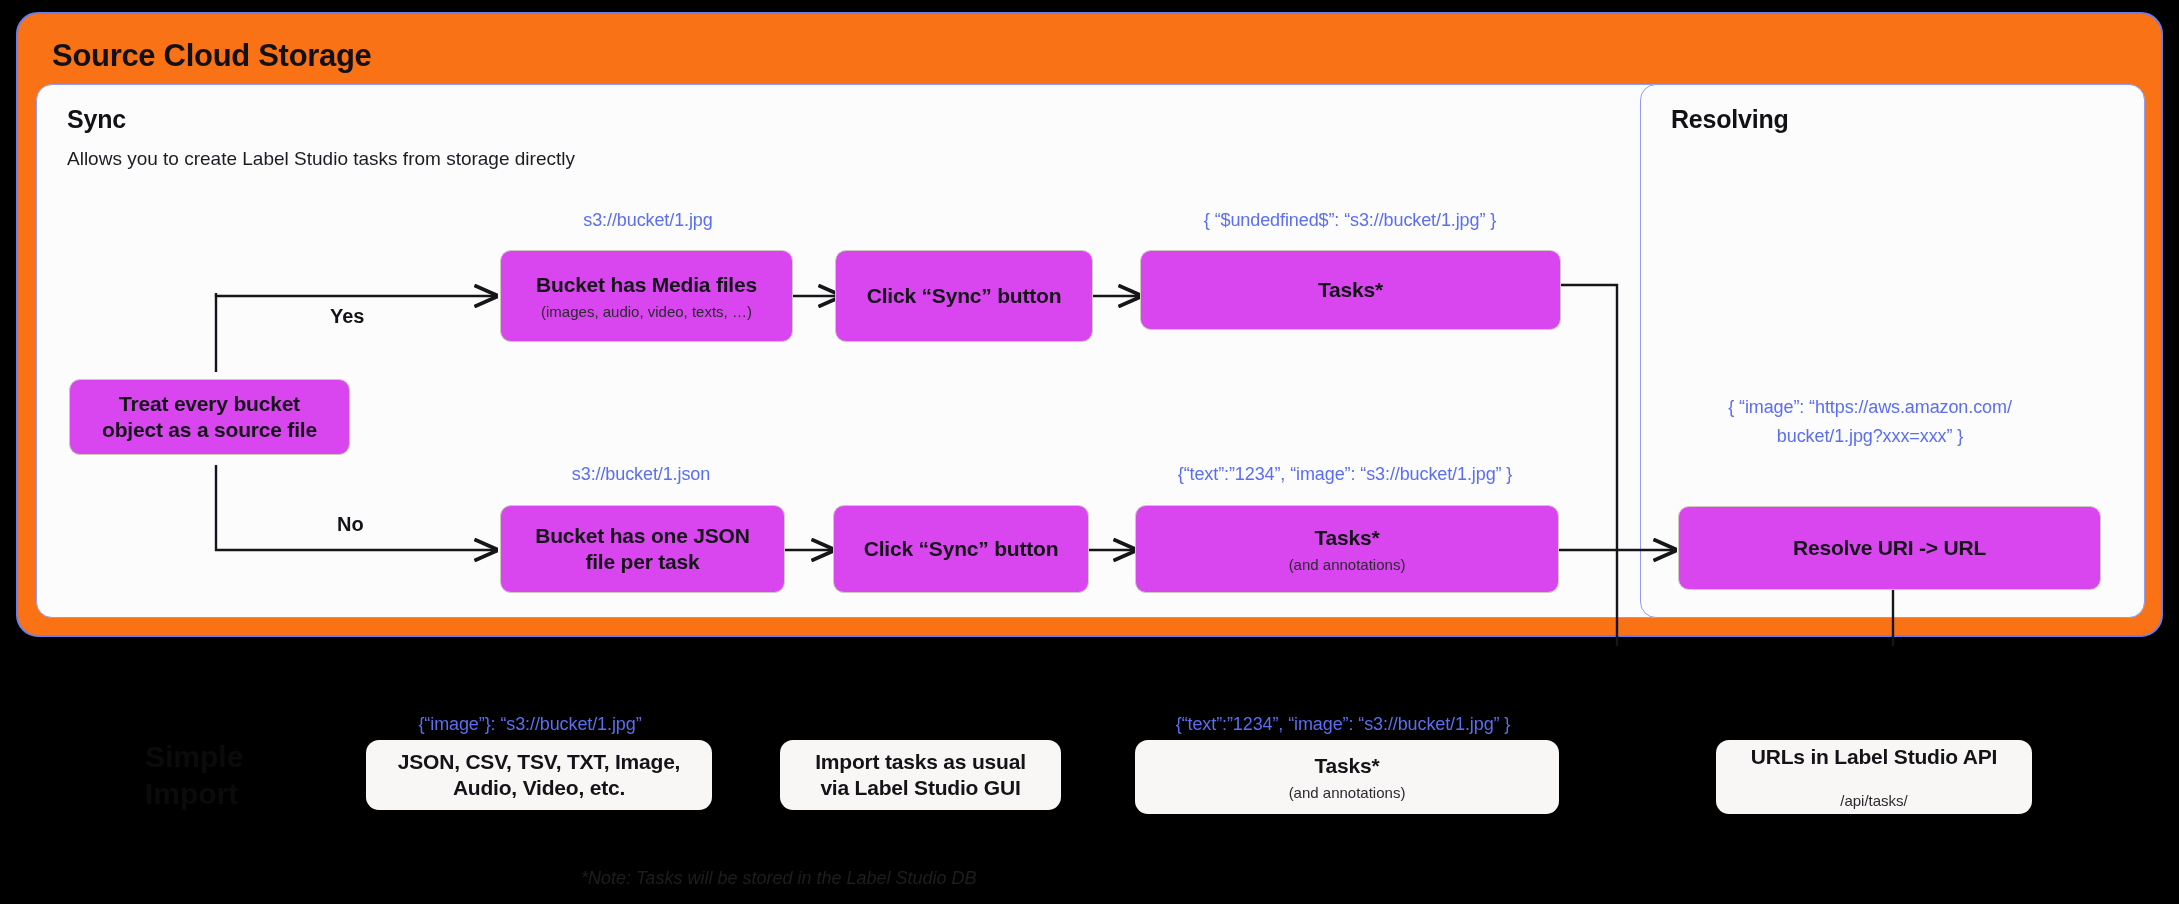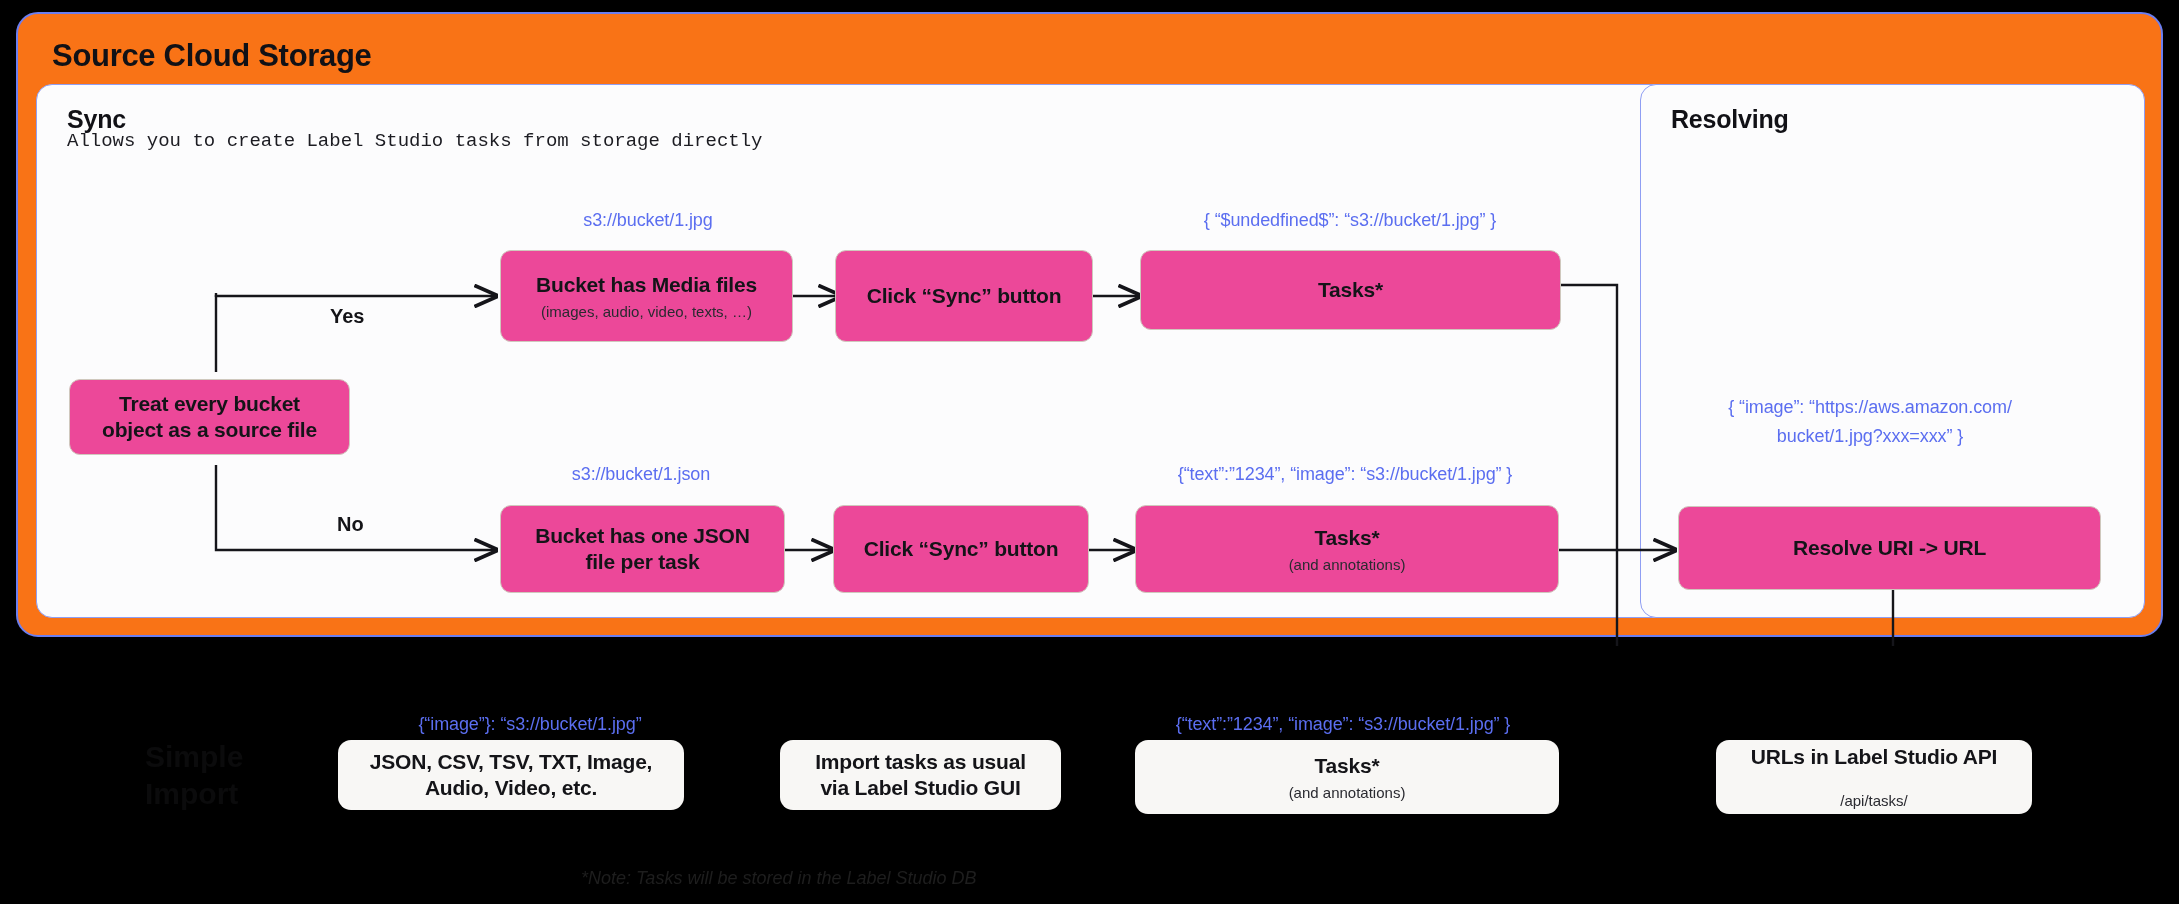--- a/index.html
+++ b/index.html
@@ -72,32 +72,31 @@
     left: 30px;
     top: 20px;
     font-size: 25px;
     font-weight: 700;
     letter-spacing: -0.2px;
     color: #111116;
   }
   .card-sub {
     position: absolute;
     left: 30px;
-    top: 41px;
+    top: 58px;
     font-size: 19px;
     line-height: 31px;
     color: #1c1c22;
     white-space: pre-line;
-    font-family: Liberation Mono, monospace;
   }
 
   
   .node {
     position: absolute;
-    background: #ec4899;
+    background: #d946ef;
     border: 1.5px solid #cfc8bd;
     border-radius: 11px;
     box-sizing: border-box;
     display: flex;
     flex-direction: column;
     align-items: center;
     justify-content: center;
     text-align: center;
     padding: 4px 10px;
   }
@@ -265,21 +264,21 @@
 
   <div class="node" style="left:1678px; top:506px; width:423px; height:84px;">
     <div class="main">Resolve URI -&gt; URL</div>
   </div>
 
   <div class="bottom-label" style="left:145px; top:738px;">Simple
 Import</div>
 
   <div class="code-label" style="left:355px; top:710px; width:350px;">{“image”}: “s3://bucket/1.jpg”</div>
 
-  <div class="node white" style="left:338px; top:740px; width:346px; height:70px;">
+  <div class="node white" style="left:366px; top:740px; width:346px; height:70px;">
     <div class="main" style="white-space:pre-line;">JSON, CSV, TSV, TXT, Image,
 Audio, Video, etc.</div>
   </div>
 
   <div class="node white" style="left:780px; top:740px; width:281px; height:70px;">
     <div class="main" style="white-space:pre-line;">Import tasks as usual
 via Label Studio GUI</div>
   </div>
 
   <div class="code-label" style="left:1123px; top:710px; width:440px;">{“text”:”1234”,  “image”: “s3://bucket/1.jpg” }</div>

